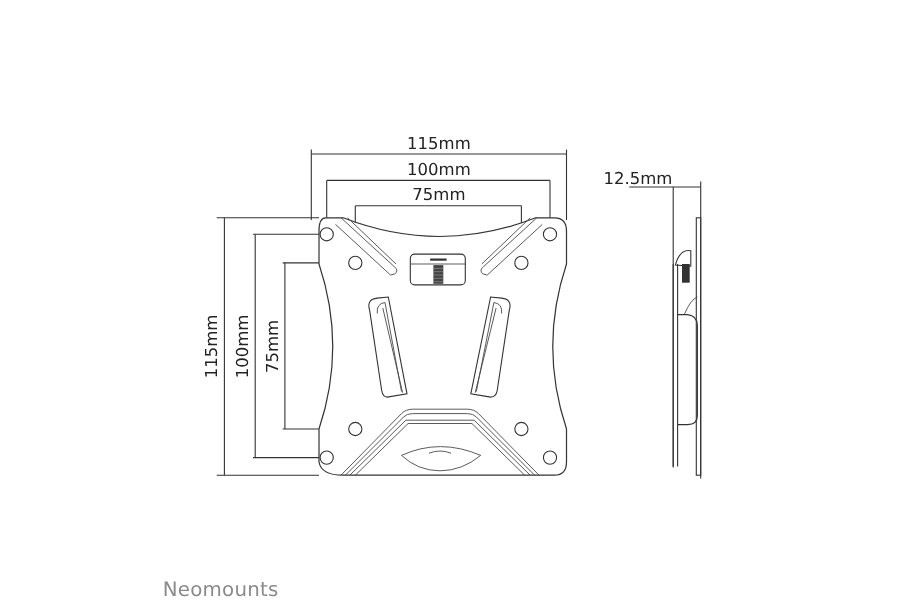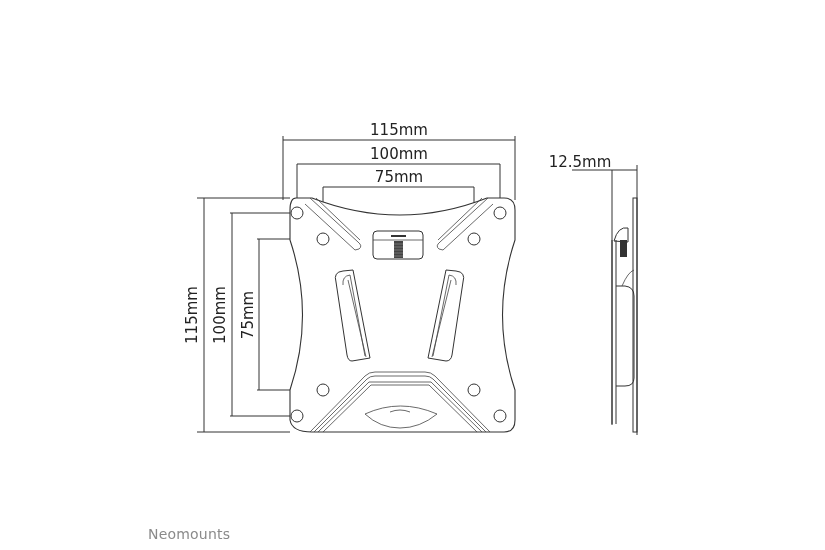--- a/index.html
+++ b/index.html
@@ -1,19 +1,19 @@
 <!DOCTYPE html>
 <html><head>
 <meta charset="utf-8">
 <style>
   html, body { margin: 0; padding: 0; background: #ffffff; }
   body { width: 825px; height: 550px; position: relative; overflow: hidden; font-family: "DejaVu Sans", sans-serif; }
   svg { position: absolute; left: 0; top: 0; }
   .dim-text { font-family: "DejaVu Sans", sans-serif; font-size: 15px; fill: #222; }
-  .brand { position: absolute; left: 148px; top: 526px; font-family: "DejaVu Sans", sans-serif; font-size: 14px; color: #8a8a8a; letter-spacing: 0.2px; }
+  .brand { position: absolute; left: 148px; top: 526px; font-family: "DejaVu Sans", sans-serif; font-size: 18px; color: #8a8a8a; letter-spacing: 0.2px; }
   .ln { stroke: #333; stroke-width: 1; fill: none; }
   .thin { stroke: #444; stroke-width: 0.8; fill: none; }
   .plate { stroke: #333; stroke-width: 1.1; fill: #fff; }
 </style>
 </head>
 <body>
 
 <svg width="825" height="550" viewBox="0 0 825 550">
 
   <g>

